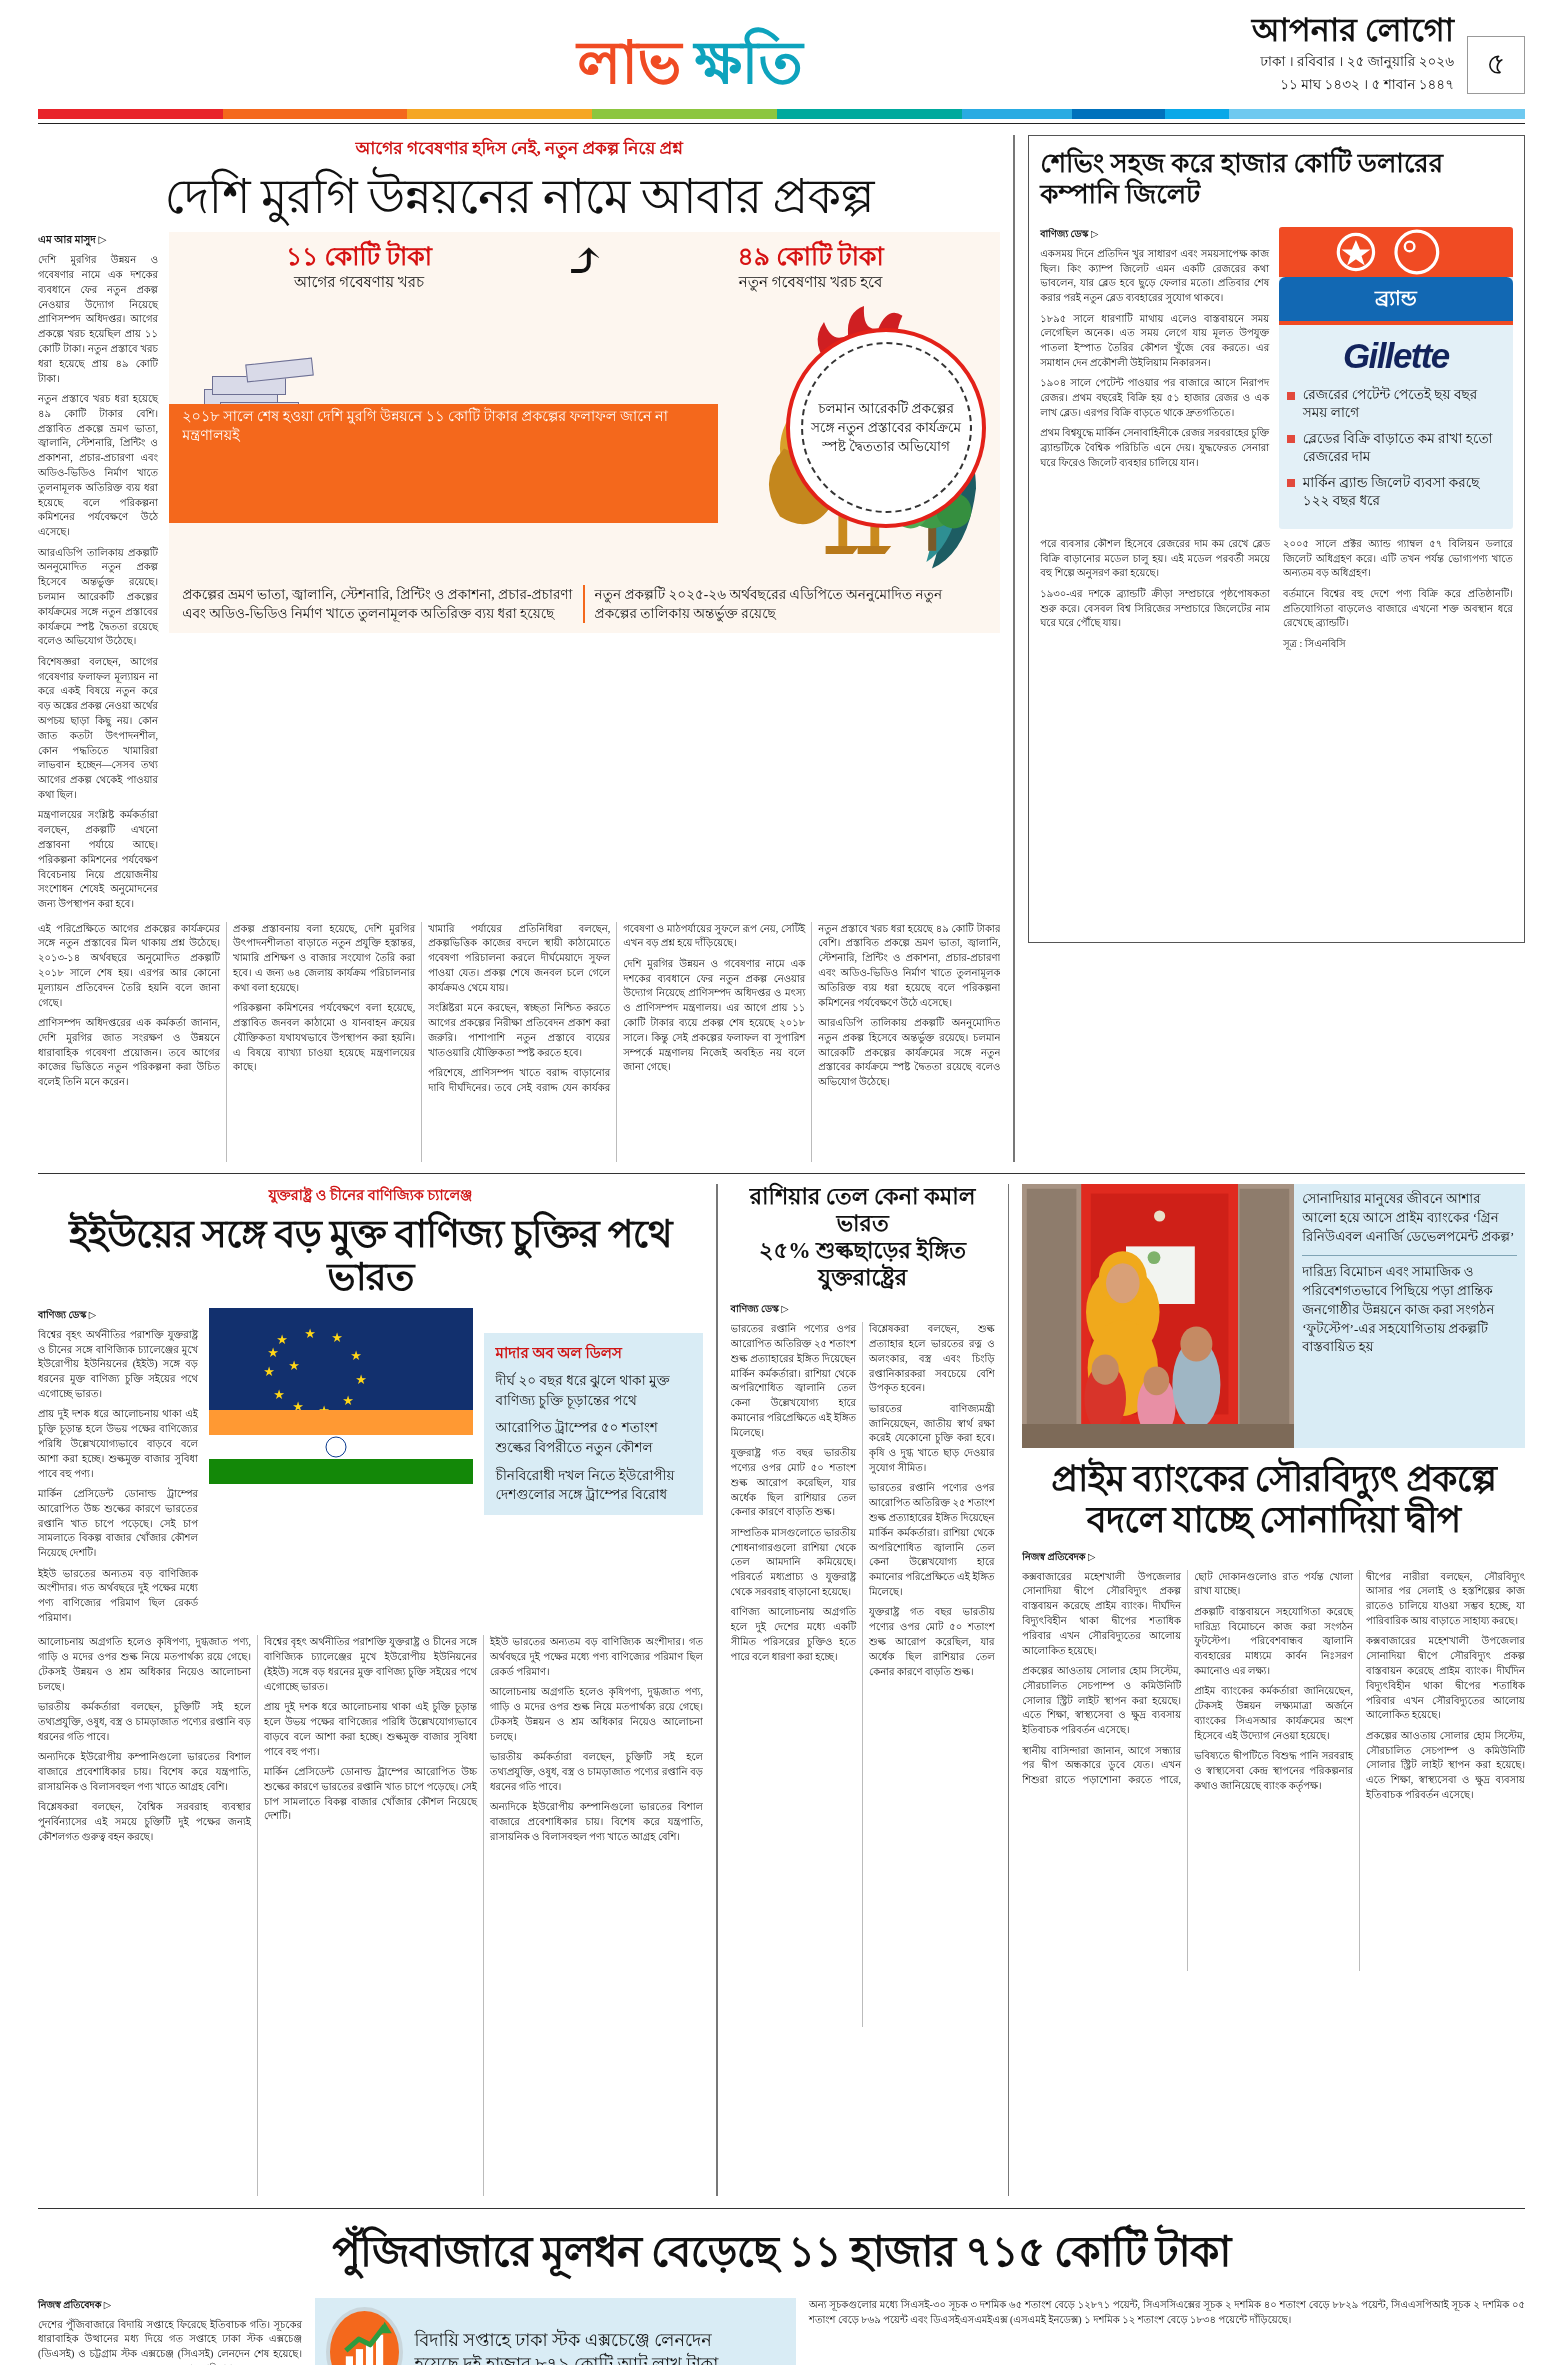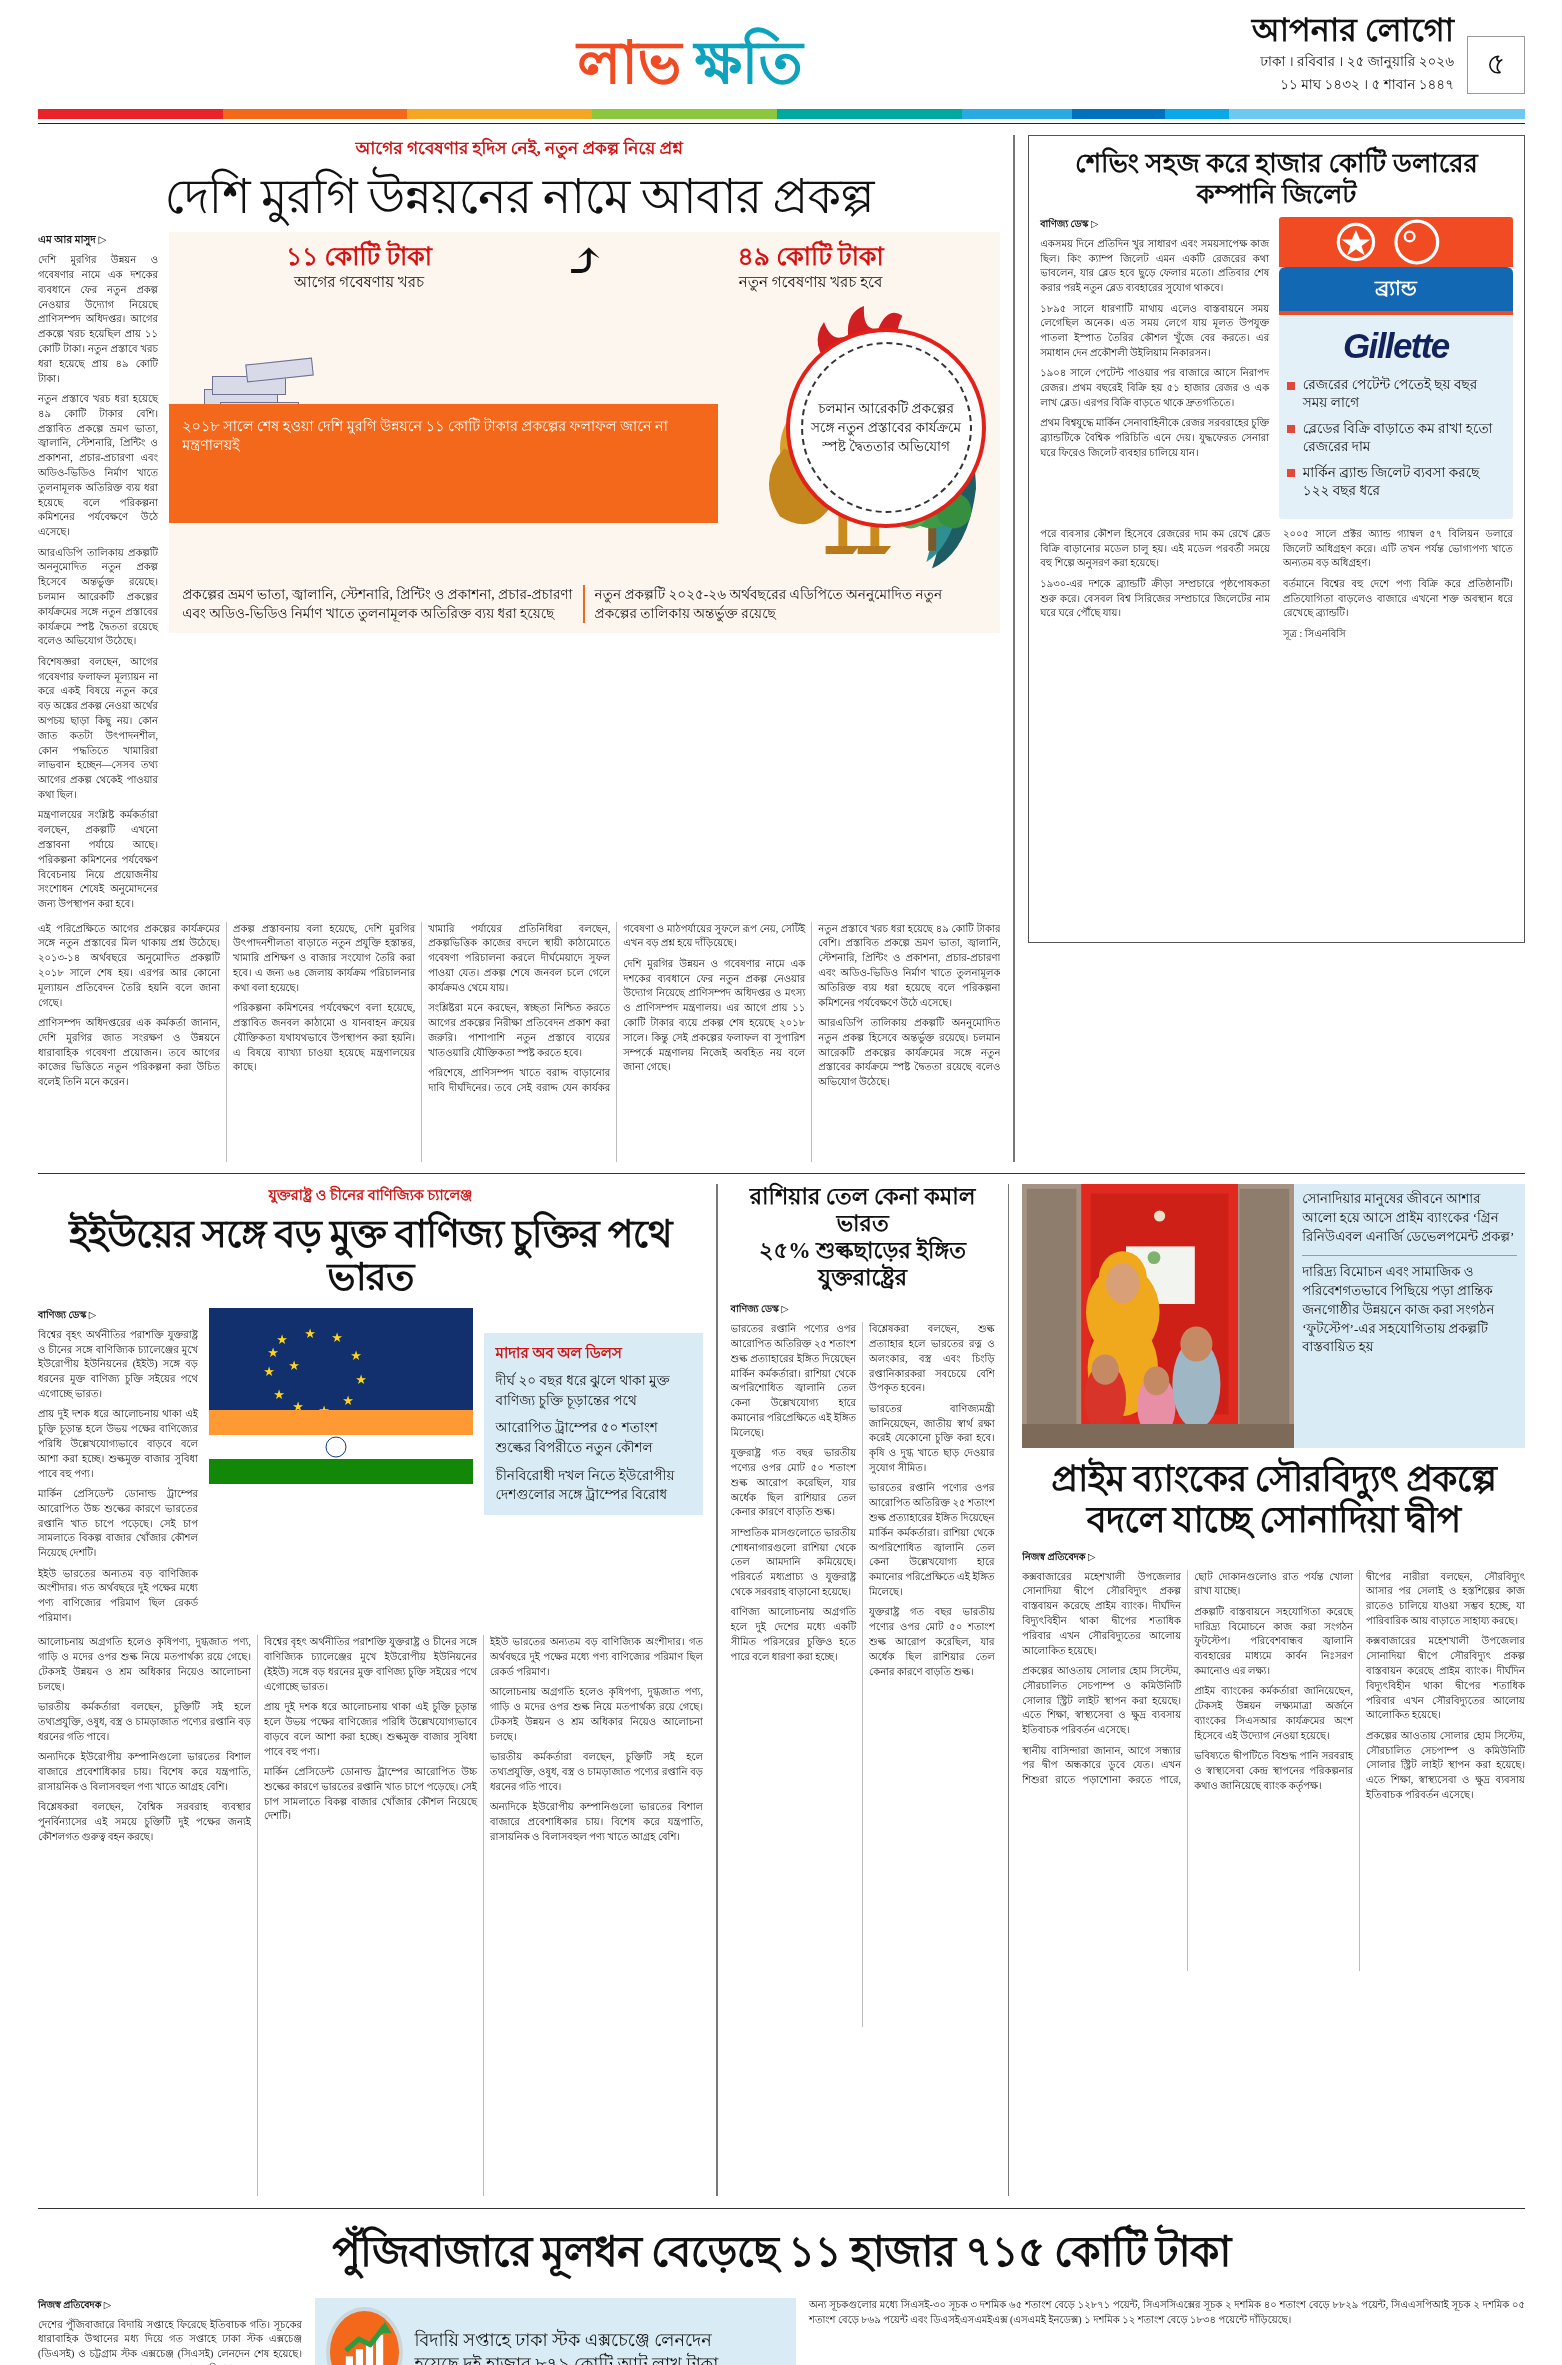--- a/index.html
+++ b/index.html
@@ -46,40 +46,40 @@
   .infogfx { flex: 1 1 auto; border:0; }
 
   
   .gfx { position:relative; width:100%; height: 401px; background:#fdf6ef; overflow:hidden; }
   .gfx-top { display:flex; align-items:flex-start; padding: 11.2px 13px 0 13px; gap:21px; }
   .gfx-stat { flex:1; text-align:center; }
   .gfx-stat .num { color:#d61212; font-size:25px; font-weight:bold; line-height:1.1; }
   .gfx-stat .lbl { font-size:15px; line-height:1.2; margin-top:2.4px; }
   .gfx-arrow { flex:0 0 56px; font-size:50px; color:#111; line-height:0.75; text-align:center; }
   .gfx-orange { position:absolute; left:0; top:172px; width: 66%; height: 119px; background:#f4681c; }
-  .gfx-orange-txt { color:#fff; font-size:14.4px; line-height:1.35; padding: 13px 13px; }
+  .gfx-orange-txt { color:#fff; font-size:14.4px; line-height:1.35; padding: 3px 13px; }
   .gfx-money { position:absolute; left: 32px; top: 120px; width: 120px; height: 76px; }
   .bill { position:absolute; border:1.6px solid #6d6f93; background:#d9dae8; }
   .circle-wrap { position:absolute; right: 14.4px; top: 96px; width: 200px; height: 200px; border-radius:50%; background:#fff; border: 4px solid #e32119; display:flex; align-items:center; justify-content:center; }
   .circle-in { width: 171px; height:171px; border-radius:50%; border:2.4px dashed #333; display:flex; align-items:center; justify-content:center; text-align:center; font-size:13.6px; line-height:1.4; padding: 8px; }
   .gfx-bottom { position:absolute; left:0; bottom:0; width:100%; display:flex; gap: 8px; padding: 0 13px 9.6px 13px; }
   .gfx-bl { flex:1; font-size:13.6px; line-height:1.4; }
   .gfx-br { flex:1; font-size:13.6px; line-height:1.4; border-left:2.4px solid #f4681c; padding-left:9.6px; }
   .rooster { position:absolute; right: 0px; top: 16px; width: 264px; height: 337px; }
   .tree { position:absolute; right: 19px; bottom: 79px; width: 96px; height: 88px; }
 
   
   .cols { column-gap: 13px; font-size: 10px; line-height: 1.48; text-align: justify; }
   .cols p { margin-bottom: 5.6px; text-indent: 0; }
   .c2x { column-count:2; } .c3x { column-count:3; } .c5x { column-count:5; }
   .colrule { column-rule: 0.8px solid #bbb; }
 
   
   .boxed { border:0.8px solid #555; padding: 11.2px 11.2px 9.6px 11.2px; }
-  .side-head { text-align:center; font-size:26px; font-weight:bold; line-height:1.22; margin-bottom:6px; }
+  .side-head { font-size:26px; font-weight:bold; line-height:1.22; margin-bottom:16px; }
   .side-byline { font-size:9.6px; font-weight:bold; margin-bottom:4.8px; }
   .brandcard { width: 100%; background:#e3f0f7; border-radius: 3.2px; overflow:hidden; }
   .brand-logo-strip { background:#f04b23; height: 50px; position:relative; }
   .brand-band { background:#1268b3; color:#fff; text-align:center; font-size:20px; font-weight:bold; padding: 5.6px 0; border-radius: 6.4px 6.4px 0 0; }
   .brand-underline { height:4px; background:#f04b23; }
   .brand-name { text-align:center; font-family:"Liberation Sans", sans-serif; font-style:italic; font-weight:bold; font-size:35px; color:#12235c; padding: 11.2px 0 6.4px 0; letter-spacing:-1.6px; }
   .brand-bullets { padding: 3.2px 8px 11.2px 8px; font-size:13.6px; line-height:1.35; }
   .brand-bullets li { list-style:none; position:relative; padding-left:16px; margin-bottom:7.2px; }
   .brand-bullets li:before { content:""; position:absolute; left:0; top:5.6px; width:8px; height:8px; background:#e2493c; }
 

